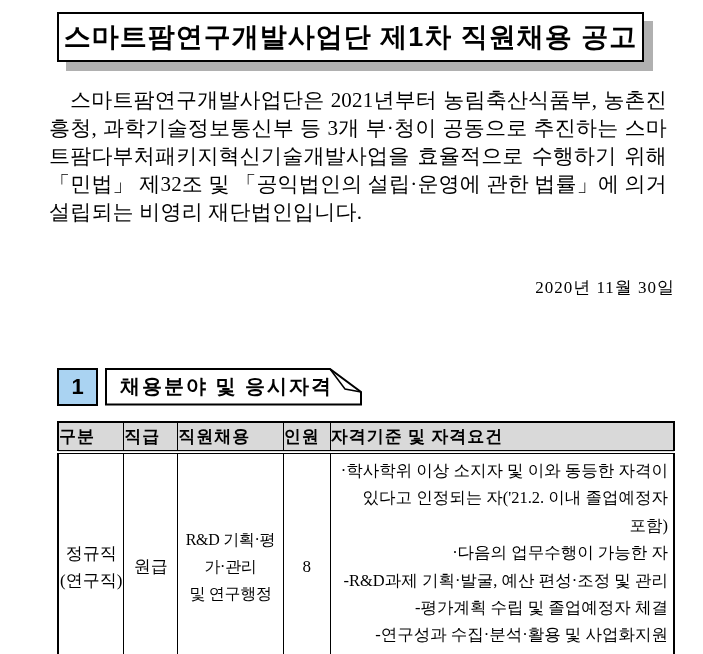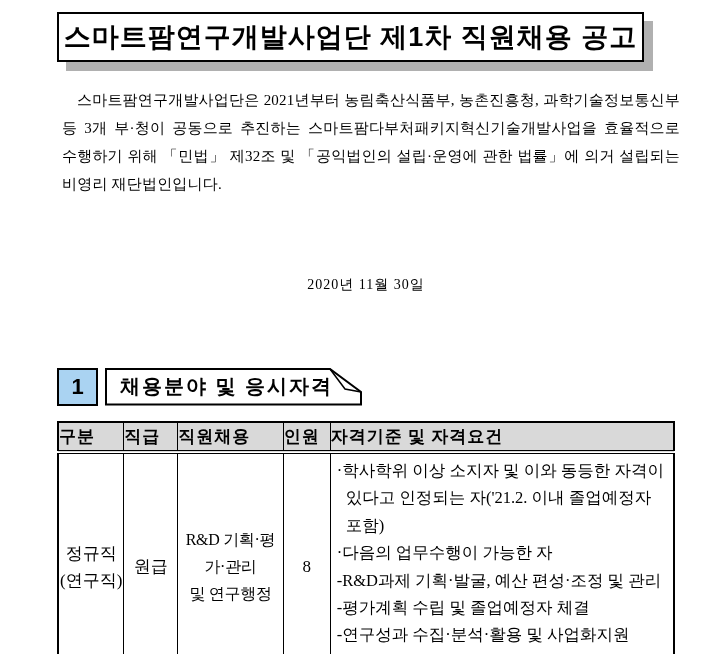--- a/index.html
+++ b/index.html
@@ -28,36 +28,36 @@
     font-family: "Liberation Sans", "DejaVu Sans", sans-serif;
     font-weight: bold;
     font-size: 27px;
     letter-spacing: 1px;
     white-space: nowrap;
   }
 
   
   .intro {
     position: absolute;
-    left: 62px; top: 86px;
-    width: 618px;
-    font-size: 15px;
+    left: 49px; top: 86px;
+    width: 618px;
+    font-size: 21px;
     line-height: 28px;
     text-align: justify;
     letter-spacing: 0.2px;
   }
   .intro p { text-indent: 1em; }
   .intro p + p { margin-top: 3px; }
 
   .date-line {
     position: absolute;
     left: 57px; top: 276px;
     width: 618px;
-    text-align: center;
-    font-size: 14px;
+    text-align: right;
+    font-size: 17px;
     letter-spacing: 1px;
   }
 
   .signature-line {
     position: absolute;
     left: 57px; top: 308px;
     width: 618px;
     text-align: right;
     font-size: 21px;
     letter-spacing: 2px;
@@ -122,21 +122,21 @@
     vertical-align: middle;
     height: 197px;
     line-height: 27px;
   }
   .recruit-table td.qual-cell {
     text-align: left;
     padding: 3px 5px 3px 6px;
     font-size: 16.5px;
     line-height: 27.4px;
   }
-  .qual-item { padding-left: 9px; text-indent: -9px; }
+  .qual-item { padding-left: 9px; text-indent: -9px; text-align: right; }
   .cell-line { display: block; }
   .field-cell { font-size: 16px; letter-spacing: -0.3px; }
 </style>
 </head>
 <body>
 
 <div class="page">
 
   <div class="title-box">
     <span class="title-text">스마트팜연구개발사업단 제1차 직원채용 공고</span>

